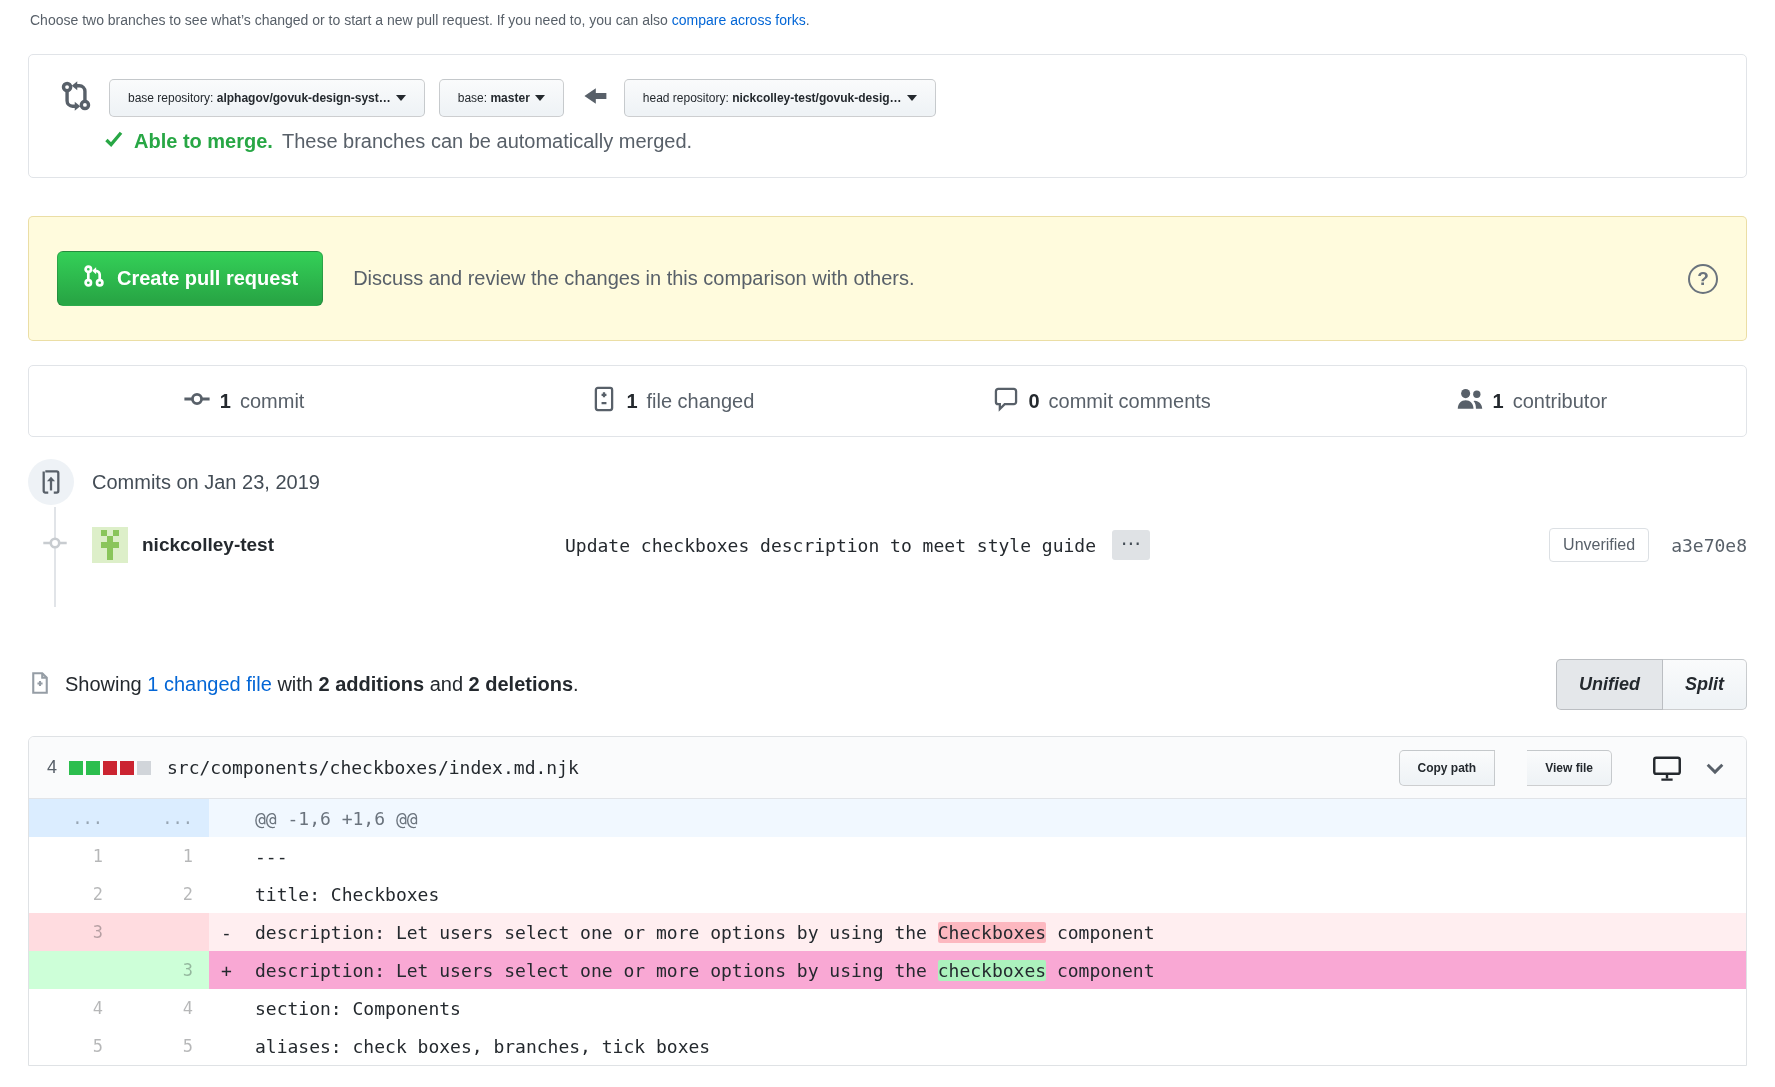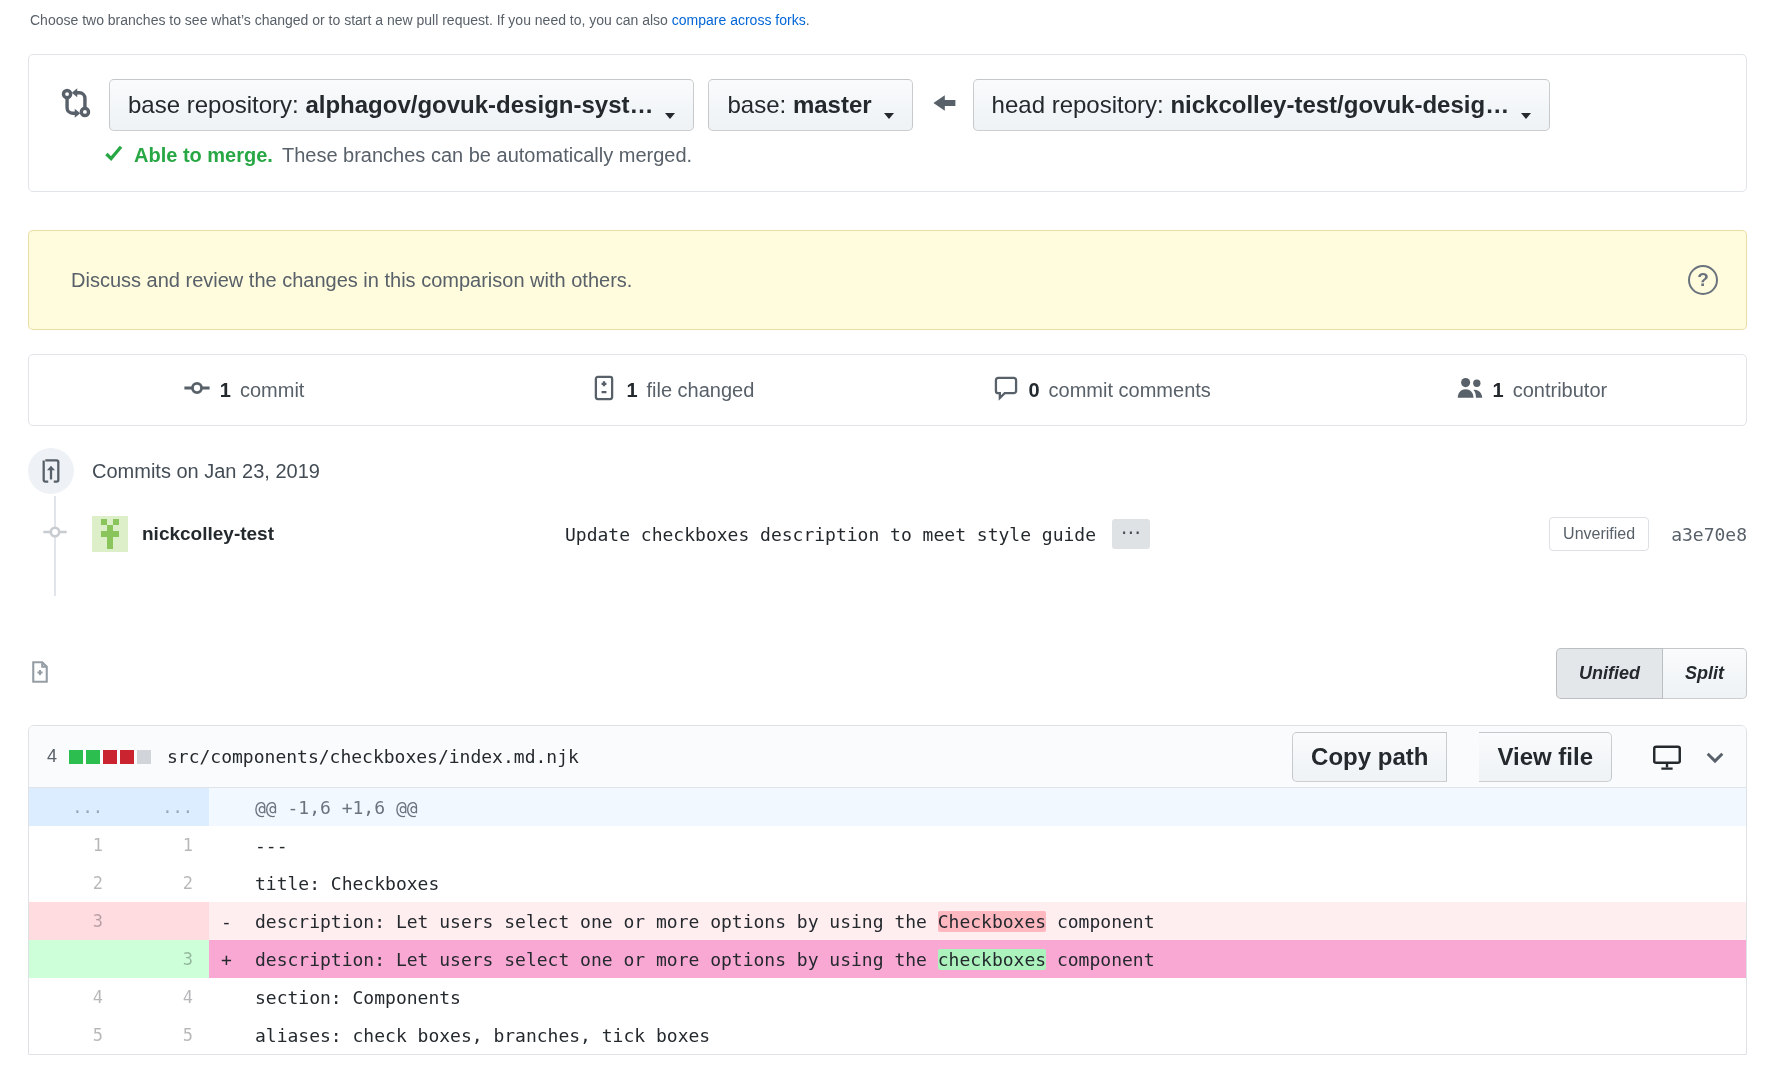--- a/index.html
+++ b/index.html
@@ -13,22 +13,22 @@
 
   
   .intro { margin:12px 0 0 30px; font-size:14px; color:#586069; }
   .intro a { color:#0366d6; text-decoration:none; cursor:pointer; }
 
   
   .branch-box { margin:26px 28px 0; border:1px solid #e1e4e8; border-radius:5px; padding:24px 24px 22px; }
   .branch-row { display:flex; align-items:center; }
   .icon-compare { margin:0 16px 0 6px; flex:none; }
   .btn {
-    display:inline-flex; align-items:flex-end; gap:9px; padding:11px 18px;
-    font-size:24px; color:#24292e; font-family:inherit; cursor:pointer;
+    display:inline-flex; align-items:center; gap:2px; padding:11px 18px;
+    font-size:12px; color:#24292e; font-family:inherit; cursor:pointer;
     background:linear-gradient(-180deg,#fafbfc,#eff3f6 90%);
     border:1px solid rgba(27,31,35,0.2); border-radius:5px; white-space:nowrap;
   }
   .btn b { font-weight:700; }
   .caret { width:0; height:0; border-top:6px solid #24292e; border-left:5px solid transparent; border-right:5px solid transparent; margin-left:3px; }
   .branch-row .btn { margin-right:14px; }
   .arrow-left { margin:0 16px 0 4px; flex:none; }
   .merge-status { margin:11px 0 0 50px; font-size:20px; display:flex; align-items:center; gap:9px; }
   .merge-status .ms-title { color:#28a745; font-weight:700; }
   .merge-status .ms-desc { color:#586069; }
@@ -37,21 +37,21 @@
   .pr-banner {
     margin:38px 28px 0; background:#fffbdd; border:1px solid rgba(176,136,0,0.25);
     border-radius:5px; padding:34px 28px; display:flex; align-items:center;
   }
   .btn-green {
     display:inline-flex; align-items:center; gap:11px; padding:12px 24px;
     font-size:20px; font-weight:700; color:#fff; font-family:inherit; cursor:pointer;
     background:linear-gradient(-180deg,#34d058,#28a745 90%);
     border:1px solid rgba(27,31,35,0.2); border-radius:6px;
   }
-  .banner-text { margin-left:14px; font-size:20px; color:#586069; flex:1; }
+  .banner-text { margin-left:30px; font-size:20px; color:#586069; flex:1; }
   .help-icon {
     flex:none; width:30px; height:30px; border:2px solid #6a737d; border-radius:50%;
     color:#6a737d; font-size:19px; font-weight:700; display:flex; align-items:center; justify-content:center; cursor:pointer;
   }
 
   
   .stats-bar { margin:24px 28px 0; border:1px solid #e1e4e8; border-radius:5px; height:72px; display:flex; align-items:center; }
   .stat { flex:1; display:flex; align-items:center; justify-content:center; gap:9px; font-size:20px; color:#586069; cursor:pointer; }
   .stat b { color:#24292e; font-weight:700; }
   .stat svg { flex:none; }
@@ -174,20 +174,35 @@
         <svg viewBox="0 0 16 16" width="22" height="22">
             <path fill="none" stroke="#28a745" stroke-width="2.4" d="M2.5 8.7l3.4 3.4 7.2-8.6"></path>
           </svg>
       </span>
       <span class="ms-title">Able to merge.</span>
       <span class="ms-desc">These branches can be automatically merged.</span>
     </div>
   </div>
 
   <div class="pr-banner">
+    <button class="btn-green">
+      <span>
+        <svg viewBox="0 0 16 16" width="24" height="24">
+          <g fill="none" stroke="#fff" stroke-width="1.8">
+            <circle cx="4.2" cy="3.5" r="1.8"></circle>
+            <circle cx="4.2" cy="12.5" r="1.8"></circle>
+            <circle cx="11.8" cy="12.5" r="1.8"></circle>
+            <path d="M4.2 5.3v5.4"></path>
+            <path d="M11.8 10.7V7.2a2.6 2.6 0 0 0-2.6-2.6h-.6"></path>
+          </g>
+          <path fill="#fff" d="M9.4 2.2 6.8 4.5l2.6 2.3z"></path>
+        </svg>
+      </span>
+      <span>Create pull request</span>
+    </button>
     <span class="banner-text">Discuss and review the changes in this comparison with others.</span>
     <span class="help-icon">?</span>
   </div>
 
   <div class="stats-bar">
     <div class="stat">
       <span>
         <svg viewBox="0 0 16 16" width="28" height="28">
             <g fill="none" stroke="#586069" stroke-width="1.6">
               <circle cx="8" cy="8" r="2.6"></circle>
@@ -281,20 +296,21 @@
   <div class="files-summary">
     <span class="doc-icon">
       <svg viewBox="0 0 16 16" width="24" height="24">
           <g fill="none" stroke="#959da5" stroke-width="1.4">
             <path d="M3.5 1.5h6l3 3v10h-9z"></path>
             <path d="M9.5 1.5v3h3"></path>
             <path d="M8 6.6v3.4M6.3 8.3h3.4"></path>
           </g>
         </svg>
     </span>
+    <span class="summary-text"><span>Showing </span><a>1 changed file</a><span> with </span><b>2 additions</b><span> and </span><b>2 deletions</b><span>.</span></span>
     <div class="view-toggle">
       <button class="toggle-btn first selected">Unified</button>
       <button class="toggle-btn last">Split</button>
     </div>
   </div>
 
   <div class="diff-box">
     <div class="diff-header">
       <span class="diffstat-num">4</span>
       <span class="diffstat-blocks">

